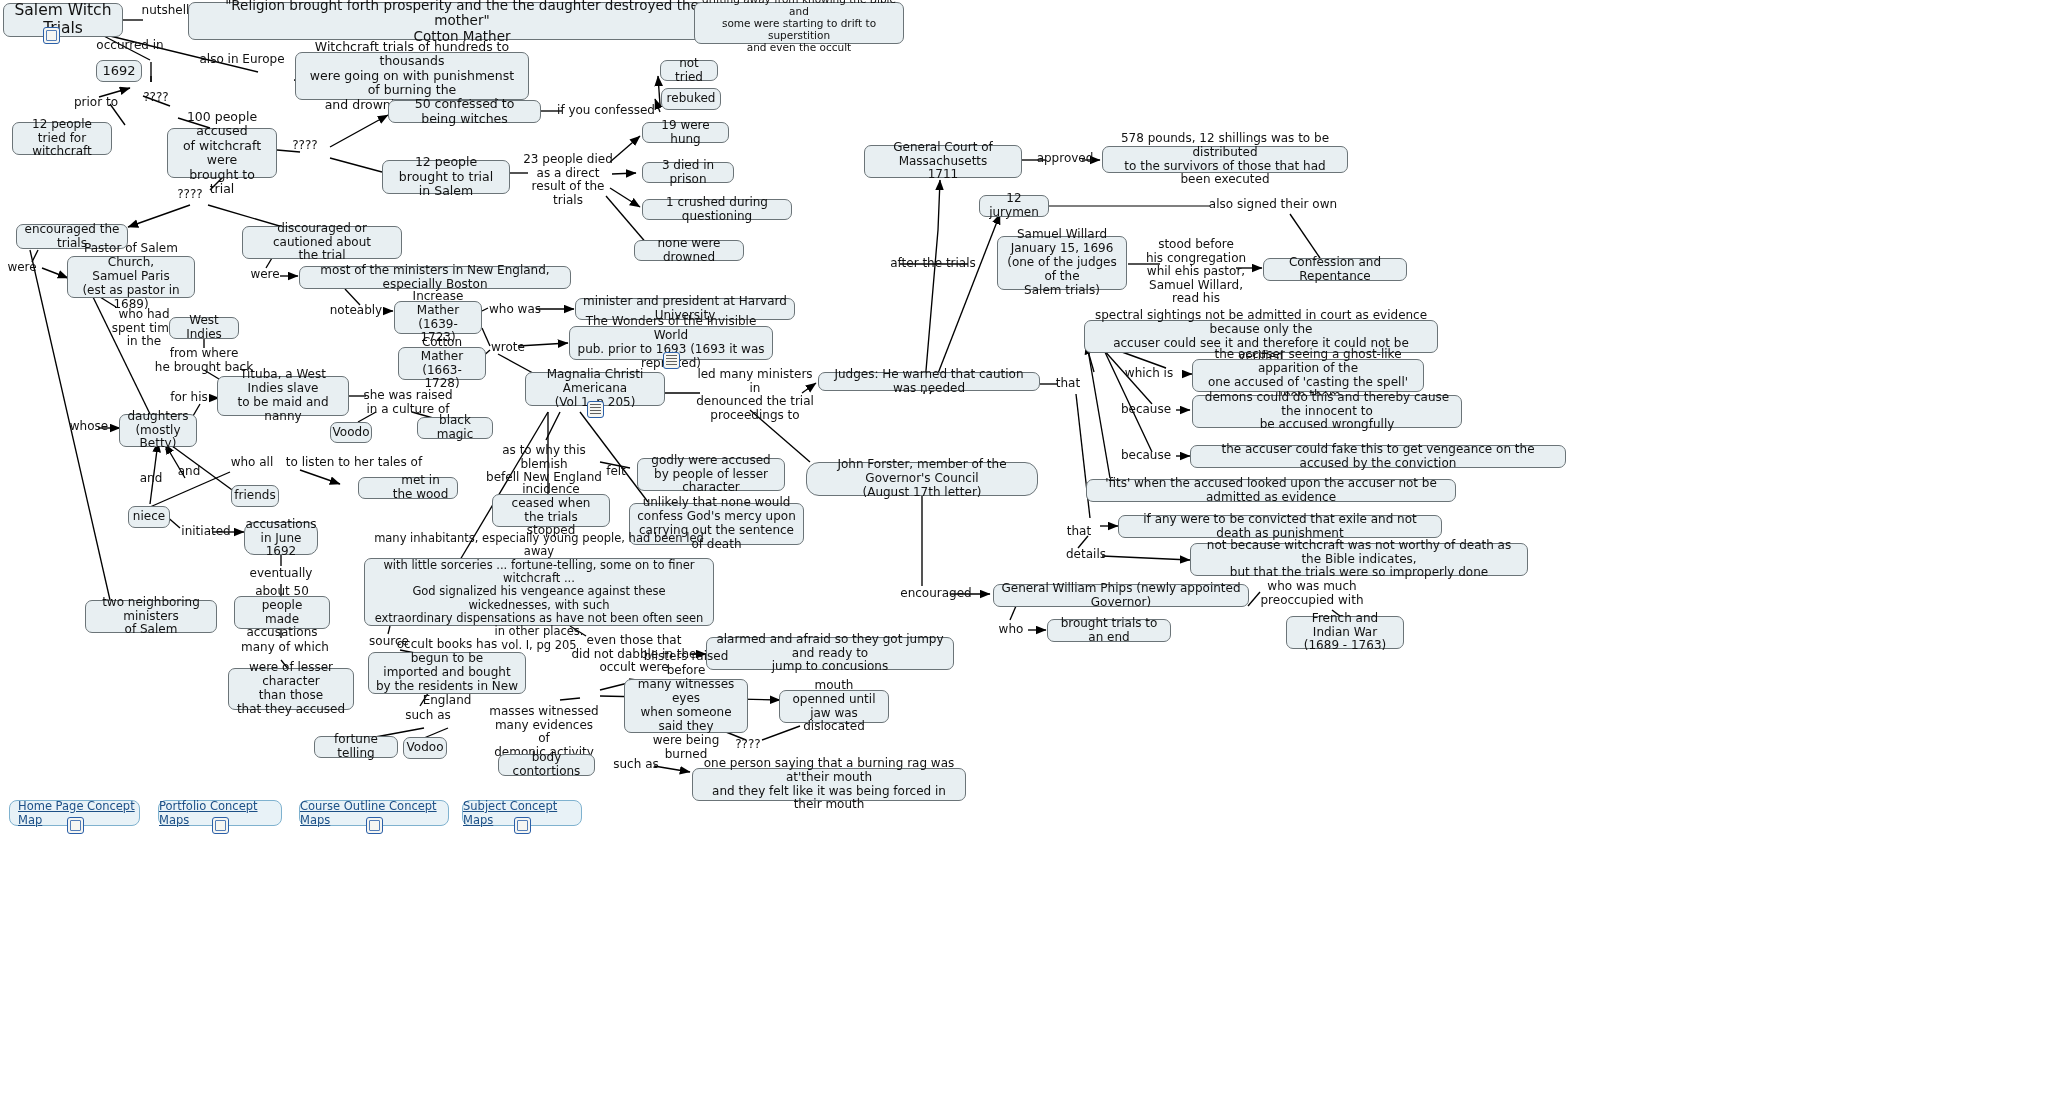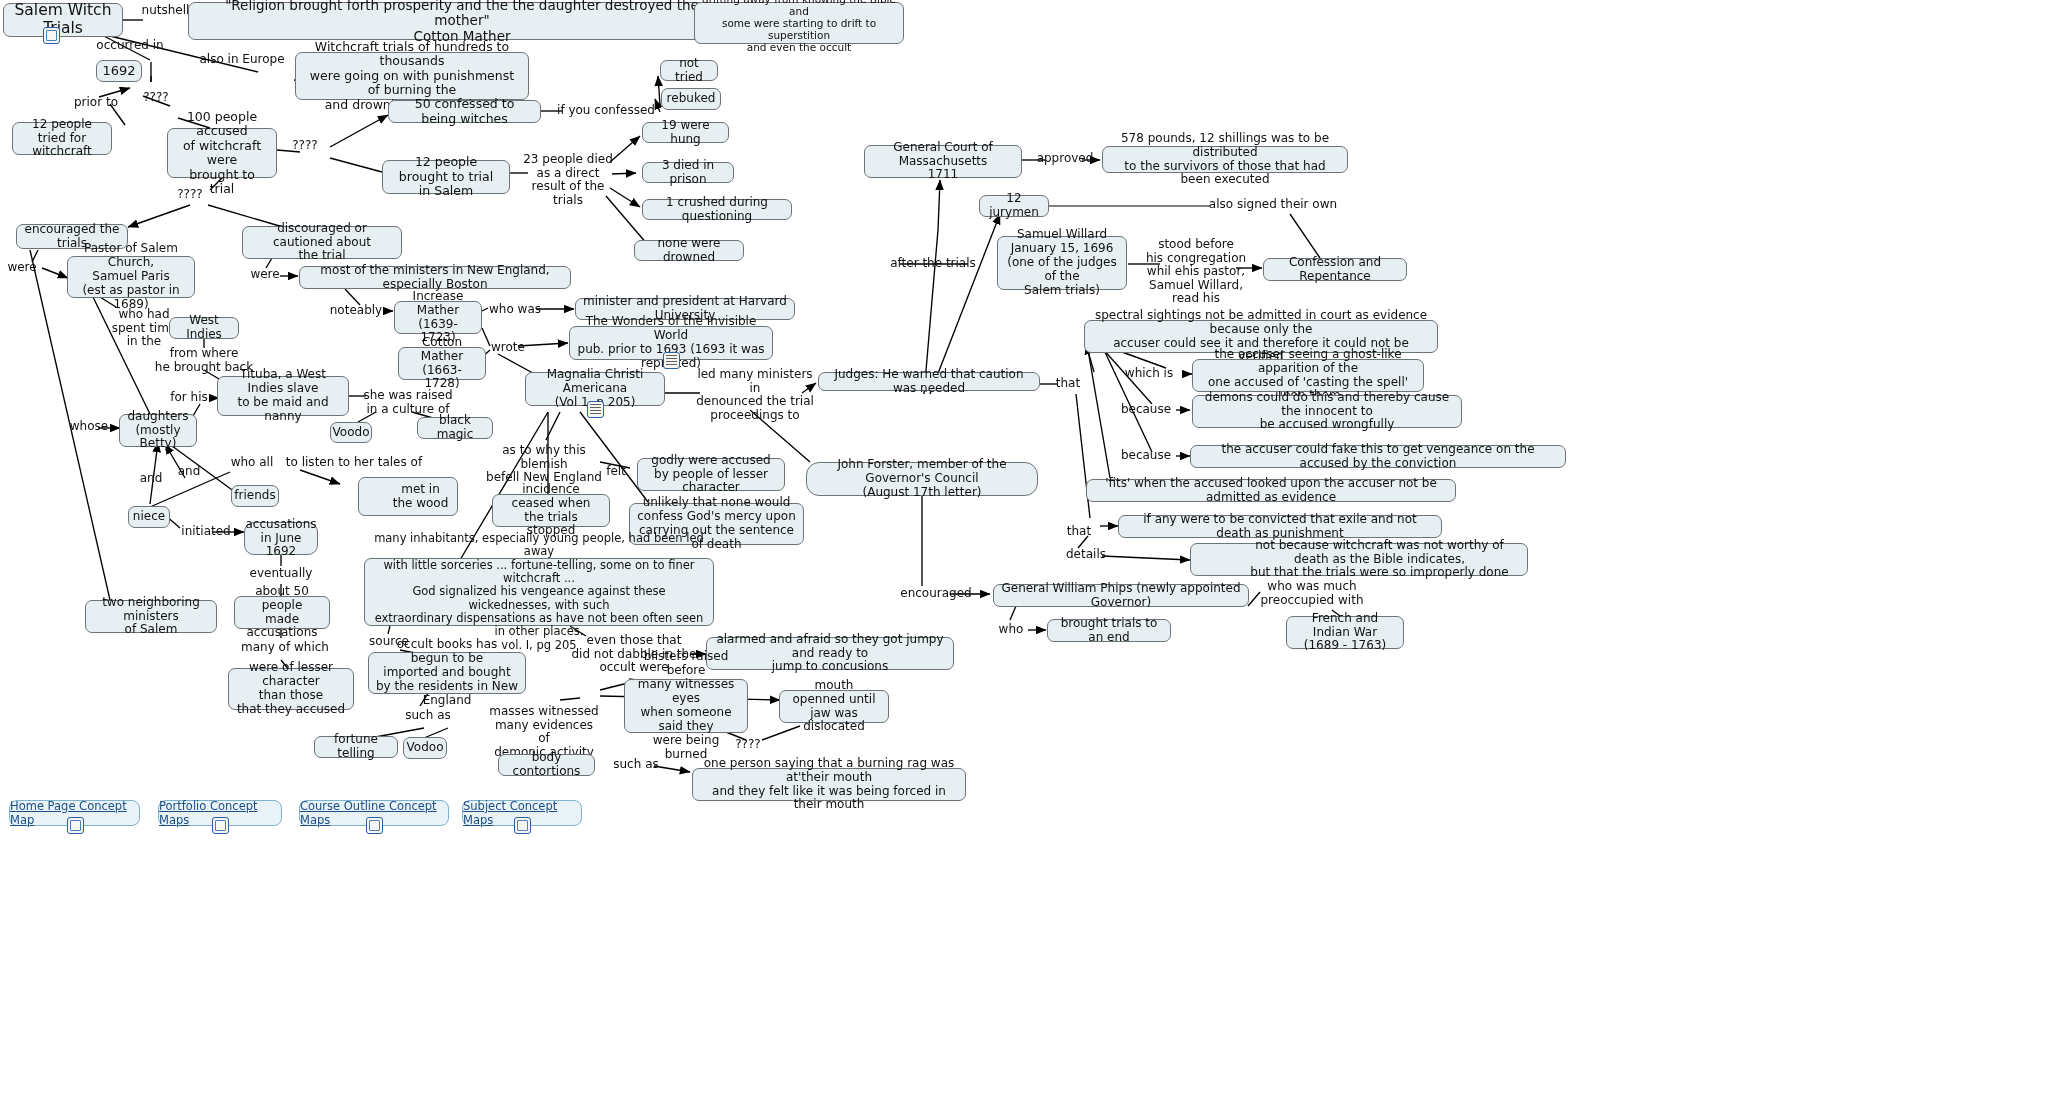--- a/index.html
+++ b/index.html
@@ -323,21 +323,21 @@
 (Vol 1, p 205)</div>
   <span class="ico" style="left:587px;top:401px;"></span>
 
   <div class="node" style="left:330px;top:422px;width:42px;height:21px;font-size:12px;">Voodo</div>
   <div class="node" style="left:417px;top:417px;width:76px;height:22px;font-size:12px;">black magic</div>
   <div class="node" style="left:119px;top:414px;width:78px;height:33px;font-size:12px;">daughters
 (mostly Betty)</div>
   <div class="node" style="left:637px;top:458px;width:148px;height:33px;font-size:12px;">godly were accused
 by people of lesser character</div>
   <div class="node" style="left:231px;top:485px;width:48px;height:22px;font-size:12px;">friends</div>
-  <div class="node" style="left:358px;top:477px;width:100px;height:39px;font-size:12px;padding-left:32px;">met in the wood</div>
+  <div class="node" style="left:358px;top:477px;width:100px;height:22px;font-size:12px;padding-left:32px;">met in the wood</div>
   <div class="node" style="left:492px;top:494px;width:118px;height:33px;font-size:12px;">incidence ceased when
 the trials stopped</div>
   <div class="node" style="left:629px;top:503px;width:175px;height:42px;font-size:12px;">unlikely that none would
 confess God's mercy upon
 carrying out the sentence of death</div>
   <div class="node" style="left:128px;top:506px;width:42px;height:22px;font-size:12px;">niece</div>
   <div class="node" style="left:244px;top:522px;width:74px;height:33px;font-size:12px;border-radius:10px;">accusations
 in June 1692</div>
   <div class="node" style="left:85px;top:600px;width:132px;height:33px;font-size:12px;">two neighboring ministers
 of Salem</div>
@@ -383,21 +383,21 @@
   <div class="node" style="left:818px;top:372px;width:222px;height:19px;font-size:12px;">Judges: He warned that caution was needed</div>
   <div class="node" style="left:1192px;top:359px;width:232px;height:33px;font-size:12px;">the accuser seeing a ghost-like apparition of the
 one accused of 'casting the spell' upon them</div>
   <div class="node" style="left:1192px;top:395px;width:270px;height:33px;font-size:12px;">demons could do this and thereby cause the innocent to
 be accused wrongfully</div>
   <div class="node" style="left:1190px;top:445px;width:376px;height:23px;font-size:12px;">the accuser could fake this to get vengeance on the accused by the conviction</div>
   <div class="node" style="left:806px;top:462px;width:232px;height:34px;font-size:12px;border-radius:13px;">John Forster, member of the Governor's Council
 (August 17th letter)</div>
   <div class="node" style="left:1086px;top:479px;width:370px;height:23px;font-size:12px;">'fits' when the accused looked upon the accuser not be admitted as evidence</div>
   <div class="node" style="left:1118px;top:515px;width:324px;height:23px;font-size:12px;">if any were to be convicted that exile and not death as punishment</div>
-  <div class="node" style="left:1190px;top:543px;width:338px;height:33px;font-size:12px;padding-left:48px;">not because witchcraft was not worthy of death as the Bible indicates,
+  <div class="node" style="left:1190px;top:543px;width:338px;height:33px;font-size:12px;">not because witchcraft was not worthy of death as the Bible indicates,
 but that the trials were so improperly done</div>
   <div class="node" style="left:993px;top:584px;width:256px;height:23px;font-size:12px;">General William Phips (newly appointed Governor)</div>
   <div class="node" style="left:1047px;top:619px;width:124px;height:23px;font-size:12px;">brought trials to an end</div>
   <div class="node" style="left:1286px;top:616px;width:118px;height:33px;font-size:12px;">French and Indian War
 (1689 - 1763)</div>
 
   <div class="lbl" style="left:118px;top:4px;width:95px;font-size:12px;">nutshell</div>
   <div class="lbl" style="left:80px;top:39px;width:100px;font-size:12px;">occurred in</div>
   <div class="lbl" style="left:187px;top:53px;width:110px;font-size:12px;">also in Europe</div>
   <div class="lbl" style="left:588px;top:3px;width:110px;font-size:12px;">the generations
@@ -461,21 +461,21 @@
   <div class="lbl" style="left:1118px;top:367px;width:62px;font-size:12px;">which is</div>
   <div class="lbl" style="left:1114px;top:403px;width:64px;font-size:12px;">because</div>
   <div class="lbl" style="left:1114px;top:449px;width:64px;font-size:12px;">because</div>
   <div class="lbl" style="left:1062px;top:525px;width:34px;font-size:12px;">that</div>
   <div class="lbl" style="left:1060px;top:548px;width:52px;font-size:12px;">details</div>
   <div class="lbl" style="left:896px;top:587px;width:80px;font-size:12px;">encouraged</div>
   <div class="lbl" style="left:994px;top:623px;width:34px;font-size:12px;">who</div>
   <div class="lbl" style="left:1252px;top:580px;width:120px;font-size:12px;">who was much
 preoccupied with</div>
 
-  <div class="bottom-btn" style="left:9px;top:800px;width:131px;height:26px;font-size:11.5px;">
+  <div class="bottom-btn" style="left:9px;top:800px;width:131px;height:26px;font-size:11.5px;padding-left:8px;">
     <span>Home Page Concept Map</span>
     <span class="ico map"></span>
   </div>
   <div class="bottom-btn" style="left:158px;top:800px;width:124px;height:26px;font-size:11.5px;">
     <span>Portfolio Concept Maps</span>
     <span class="ico map"></span>
   </div>
   <div class="bottom-btn" style="left:299px;top:800px;width:150px;height:26px;font-size:11.5px;">
     <span>Course Outline Concept Maps</span>
     <span class="ico map"></span>

